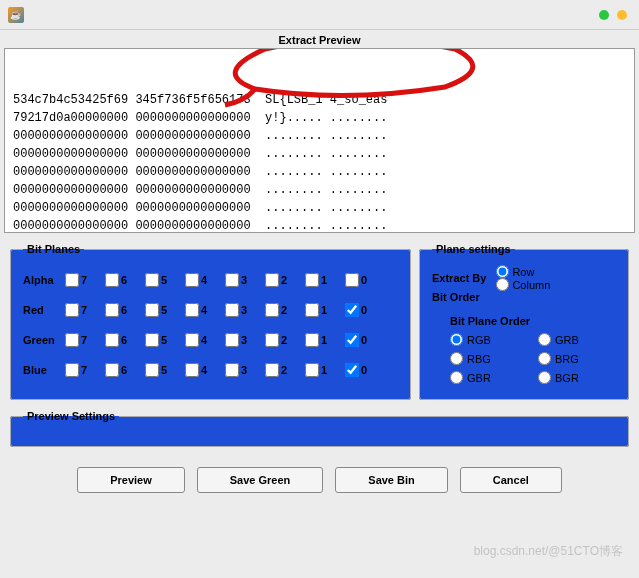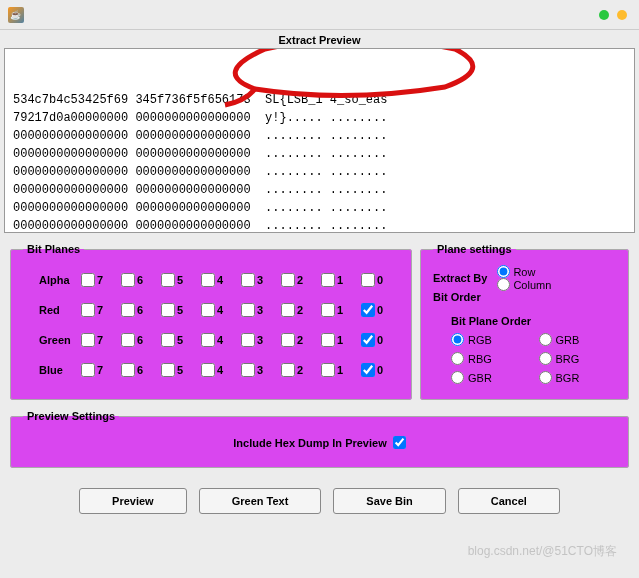--- a/index.html
+++ b/index.html
@@ -7,41 +7,41 @@
 .titlebar { height: 30px; background: #ececec; border-bottom: 1px solid #ccc; display: flex; align-items: center; padding: 0 8px; position: relative; }
 .java-icon { width: 16px; height: 16px; background: linear-gradient(135deg, #f89820, #5382a1); border-radius: 2px; display: flex; align-items: center; justify-content: center; color: white; font-size: 9px; font-weight: bold; }
 .window-dots { position: absolute; right: 12px; display: flex; gap: 8px; }
 .dot { width: 10px; height: 10px; border-radius: 50%; }
 .dot-g { background: #28c840; }
 .dot-y { background: #febc2e; }
 .preview-title { text-align: center; font-weight: bold; padding: 4px 0 2px; font-size: 11px; }
 .hex-area { background: white; margin: 0 4px; padding: 6px 8px; font-family: "Courier New", monospace; font-size: 12px; line-height: 1.5; white-space: pre; overflow: hidden; height: 185px; position: relative; border: 1px solid #999; }
 .annotation { position: absolute; pointer-events: none; }
 .panels { display: flex; gap: 8px; padding: 10px; }
-fieldset { border: 1px solid #aaa; border-radius: 3px; padding: 10px 12px 14px; background: #d946ef; }
+fieldset { border: 1px solid #aaa; border-radius: 3px; padding: 10px 12px 14px; background: #1d4ed8; }
 legend { font-weight: bold; font-size: 11px; padding: 0 4px; }
 .bit-planes { flex: 1; }
 .bp-row { display: flex; align-items: center; height: 30px; }
-.bp-label { width: 42px; font-weight: bold; text-align: left; margin-left: 16px; }
+.bp-label { width: 42px; font-weight: bold; text-align: left; }
 .cb-group { display: flex; gap: 2px; }
 .cb-item { display: flex; align-items: center; gap: 2px; width: 38px; }
 .cb-item input { width: 14px; height: 14px; }
 .cb-item label { font-weight: bold; }
 .order-settings { width: 210px; }
 .os-row { display: flex; align-items: center; gap: 6px; margin: 0 0; font-weight: bold; }
 .os-label { margin-right: 4px; }
 .os-row label { font-weight: normal; display: flex; align-items: flex-end; gap: 3px; }
 .bpo-title { font-weight: bold; margin: 12px 0 6px 18px; }
 .bpo-grid { display: grid; grid-template-columns: 1fr 1fr; gap: 6px 10px; margin-left: 18px; }
 .bpo-grid label { display: flex; align-items: center; gap: 4px; }
 .preview-settings { margin: 0 10px 8px; }
 .ps-row { display: flex; align-items: center; justify-content: center; gap: 6px; font-weight: bold; padding: 4px 0; }
 .buttons { display: flex; justify-content: center; gap: 12px; padding: 12px 0; }
 .btn { padding: 6px 32px; background: #f5f5f5; border: 1px solid #888; border-radius: 3px; font-size: 11px; cursor: pointer; font-weight: bold; }
-.watermark { position: absolute; bottom: 18px; right: 22px; color: rgba(120,120,120,0.35); font-size: 12px; }
+.watermark { position: absolute; bottom: 18px; right: 16px; color: rgba(120,120,120,0.35); font-size: 12px; }
 input[type=radio], input[type=checkbox] { cursor: pointer; }
 </style>
 </head>
 <body>
 
 <div class="titlebar">
   <div class="java-icon">☕</div>
   <div class="window-dots">
     <div class="dot dot-g"></div>
     <div class="dot dot-y"></div>
@@ -234,26 +234,22 @@
         <label><input type="radio" name="bpo" style="">RBG</label>
         <label><input type="radio" name="bpo" style="">BRG</label>
         <label><input type="radio" name="bpo" style="">GBR</label>
         <label><input type="radio" name="bpo" style="">BGR</label>
       </div>
   </fieldset>
 </div>
 
 <fieldset class="preview-settings">
   <legend>Preview Settings</legend>
-  <div class="ps-row">
-    <span>Include Hex Dump In Preview</span>
-    <input type="checkbox" id="hex-dump-cb" checked="" style="">
-  </div>
 </fieldset>
 
 <div class="buttons">
   <button class="btn">Preview</button>
-  <button class="btn">Green Text</button>
+  <button class="btn">Save Green</button>
   <button class="btn">Save Bin</button>
   <button class="btn">Cancel</button>
 </div>
 
 <div class="watermark">blog.csdn.net/@51CTO博客</div>
 
 </body></html>

